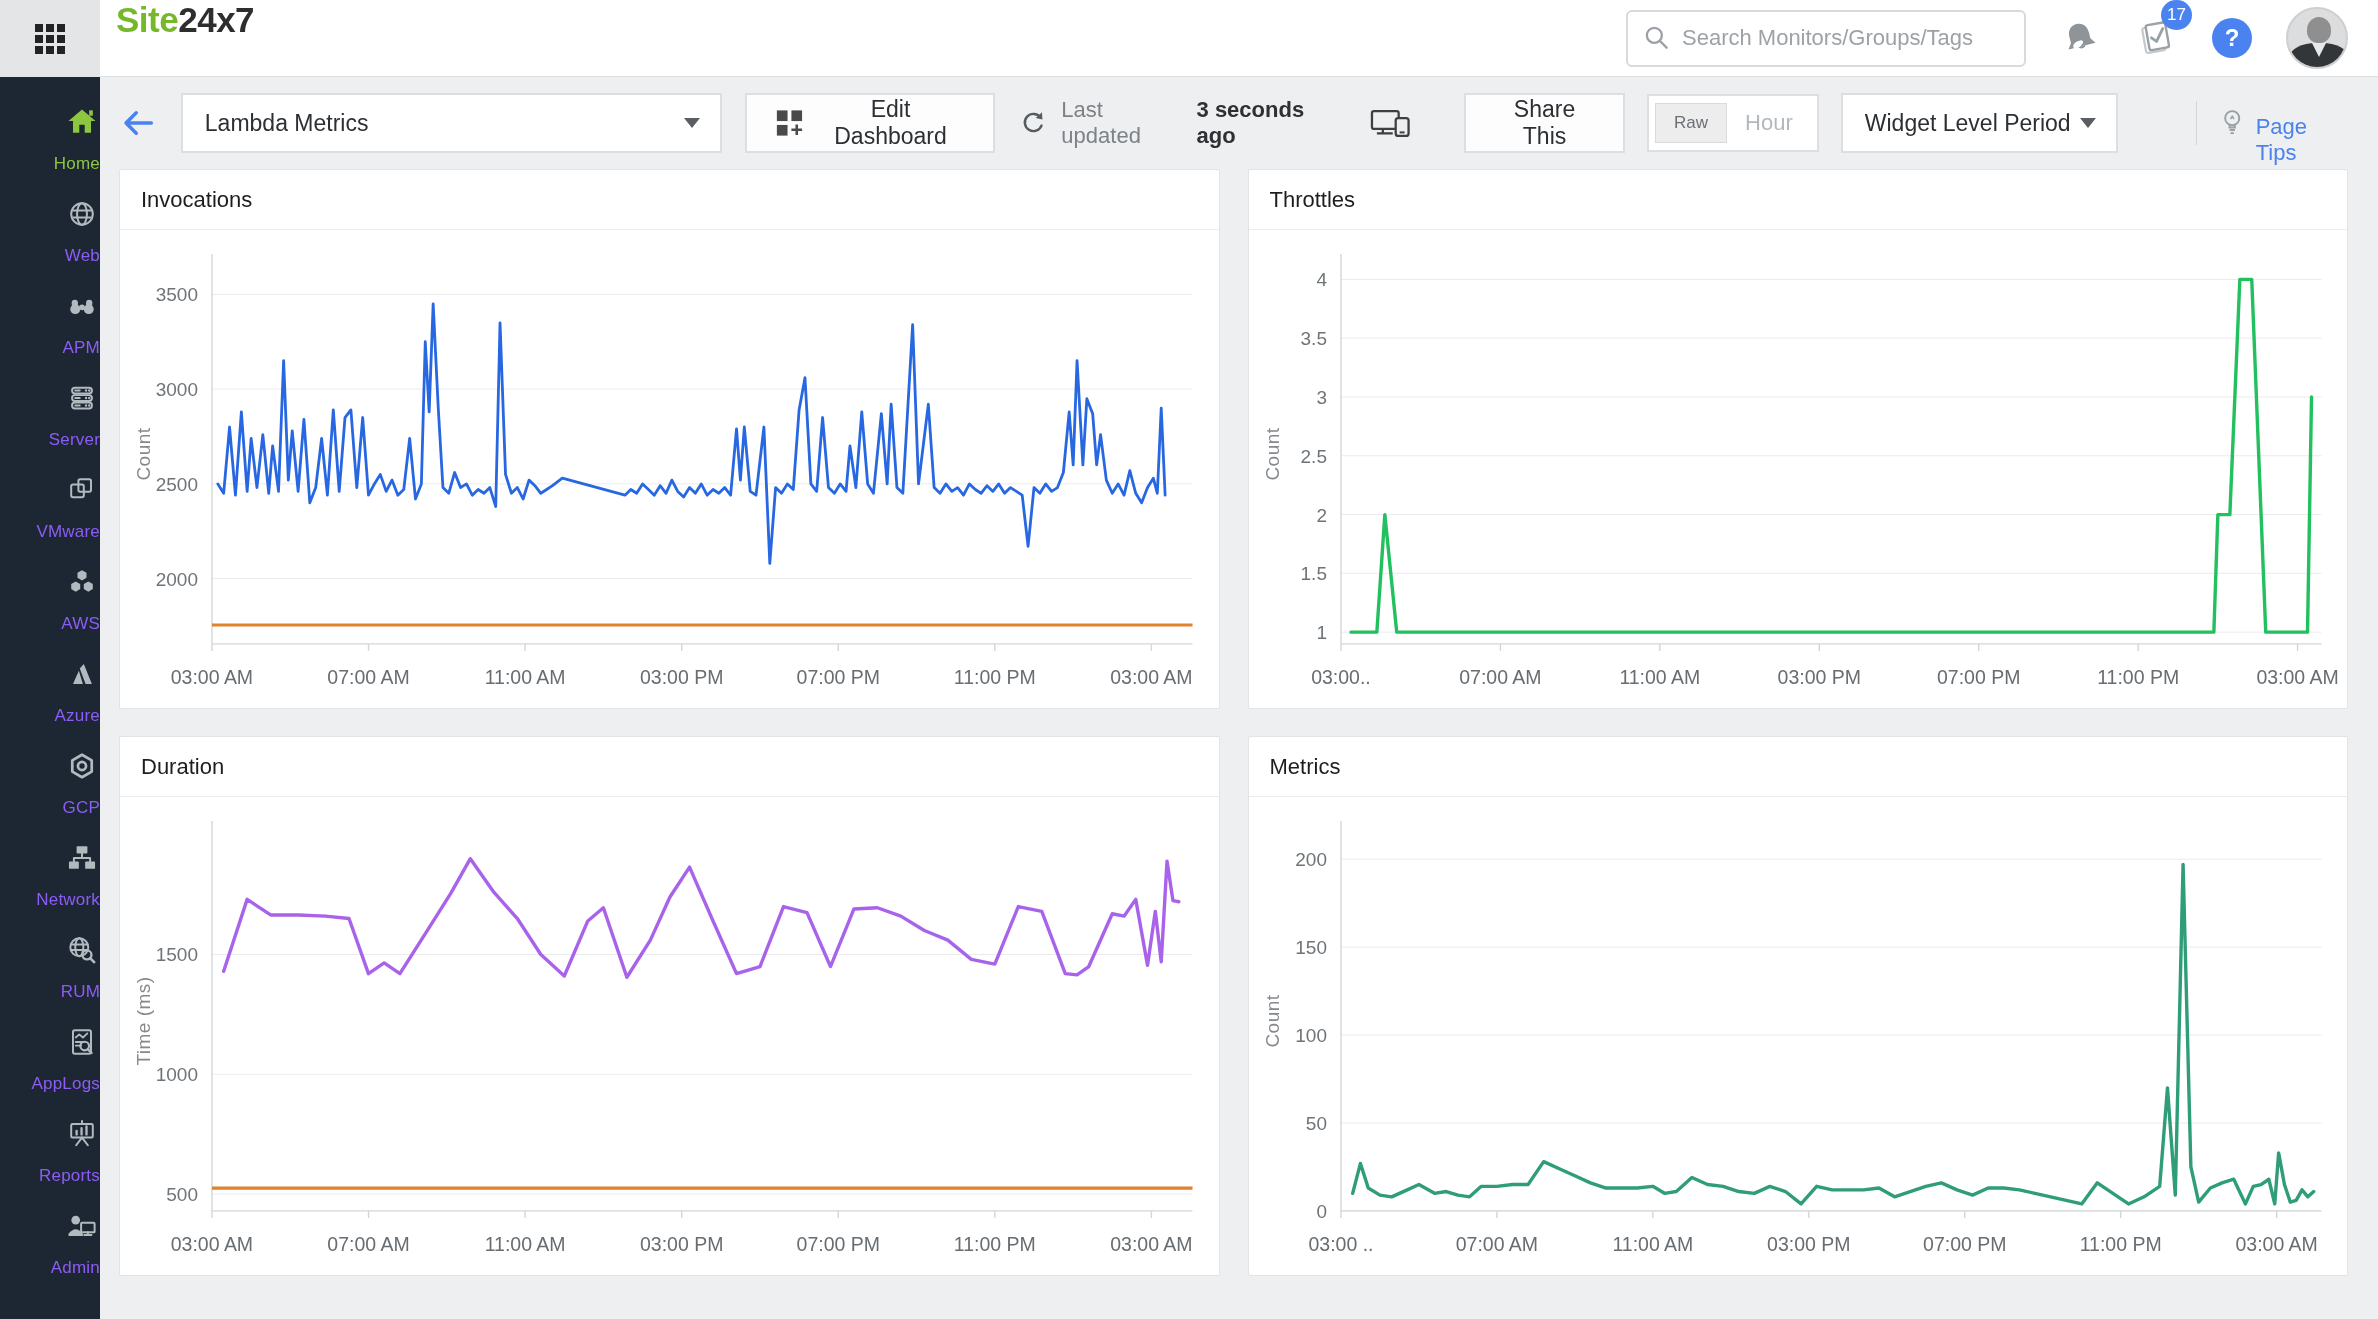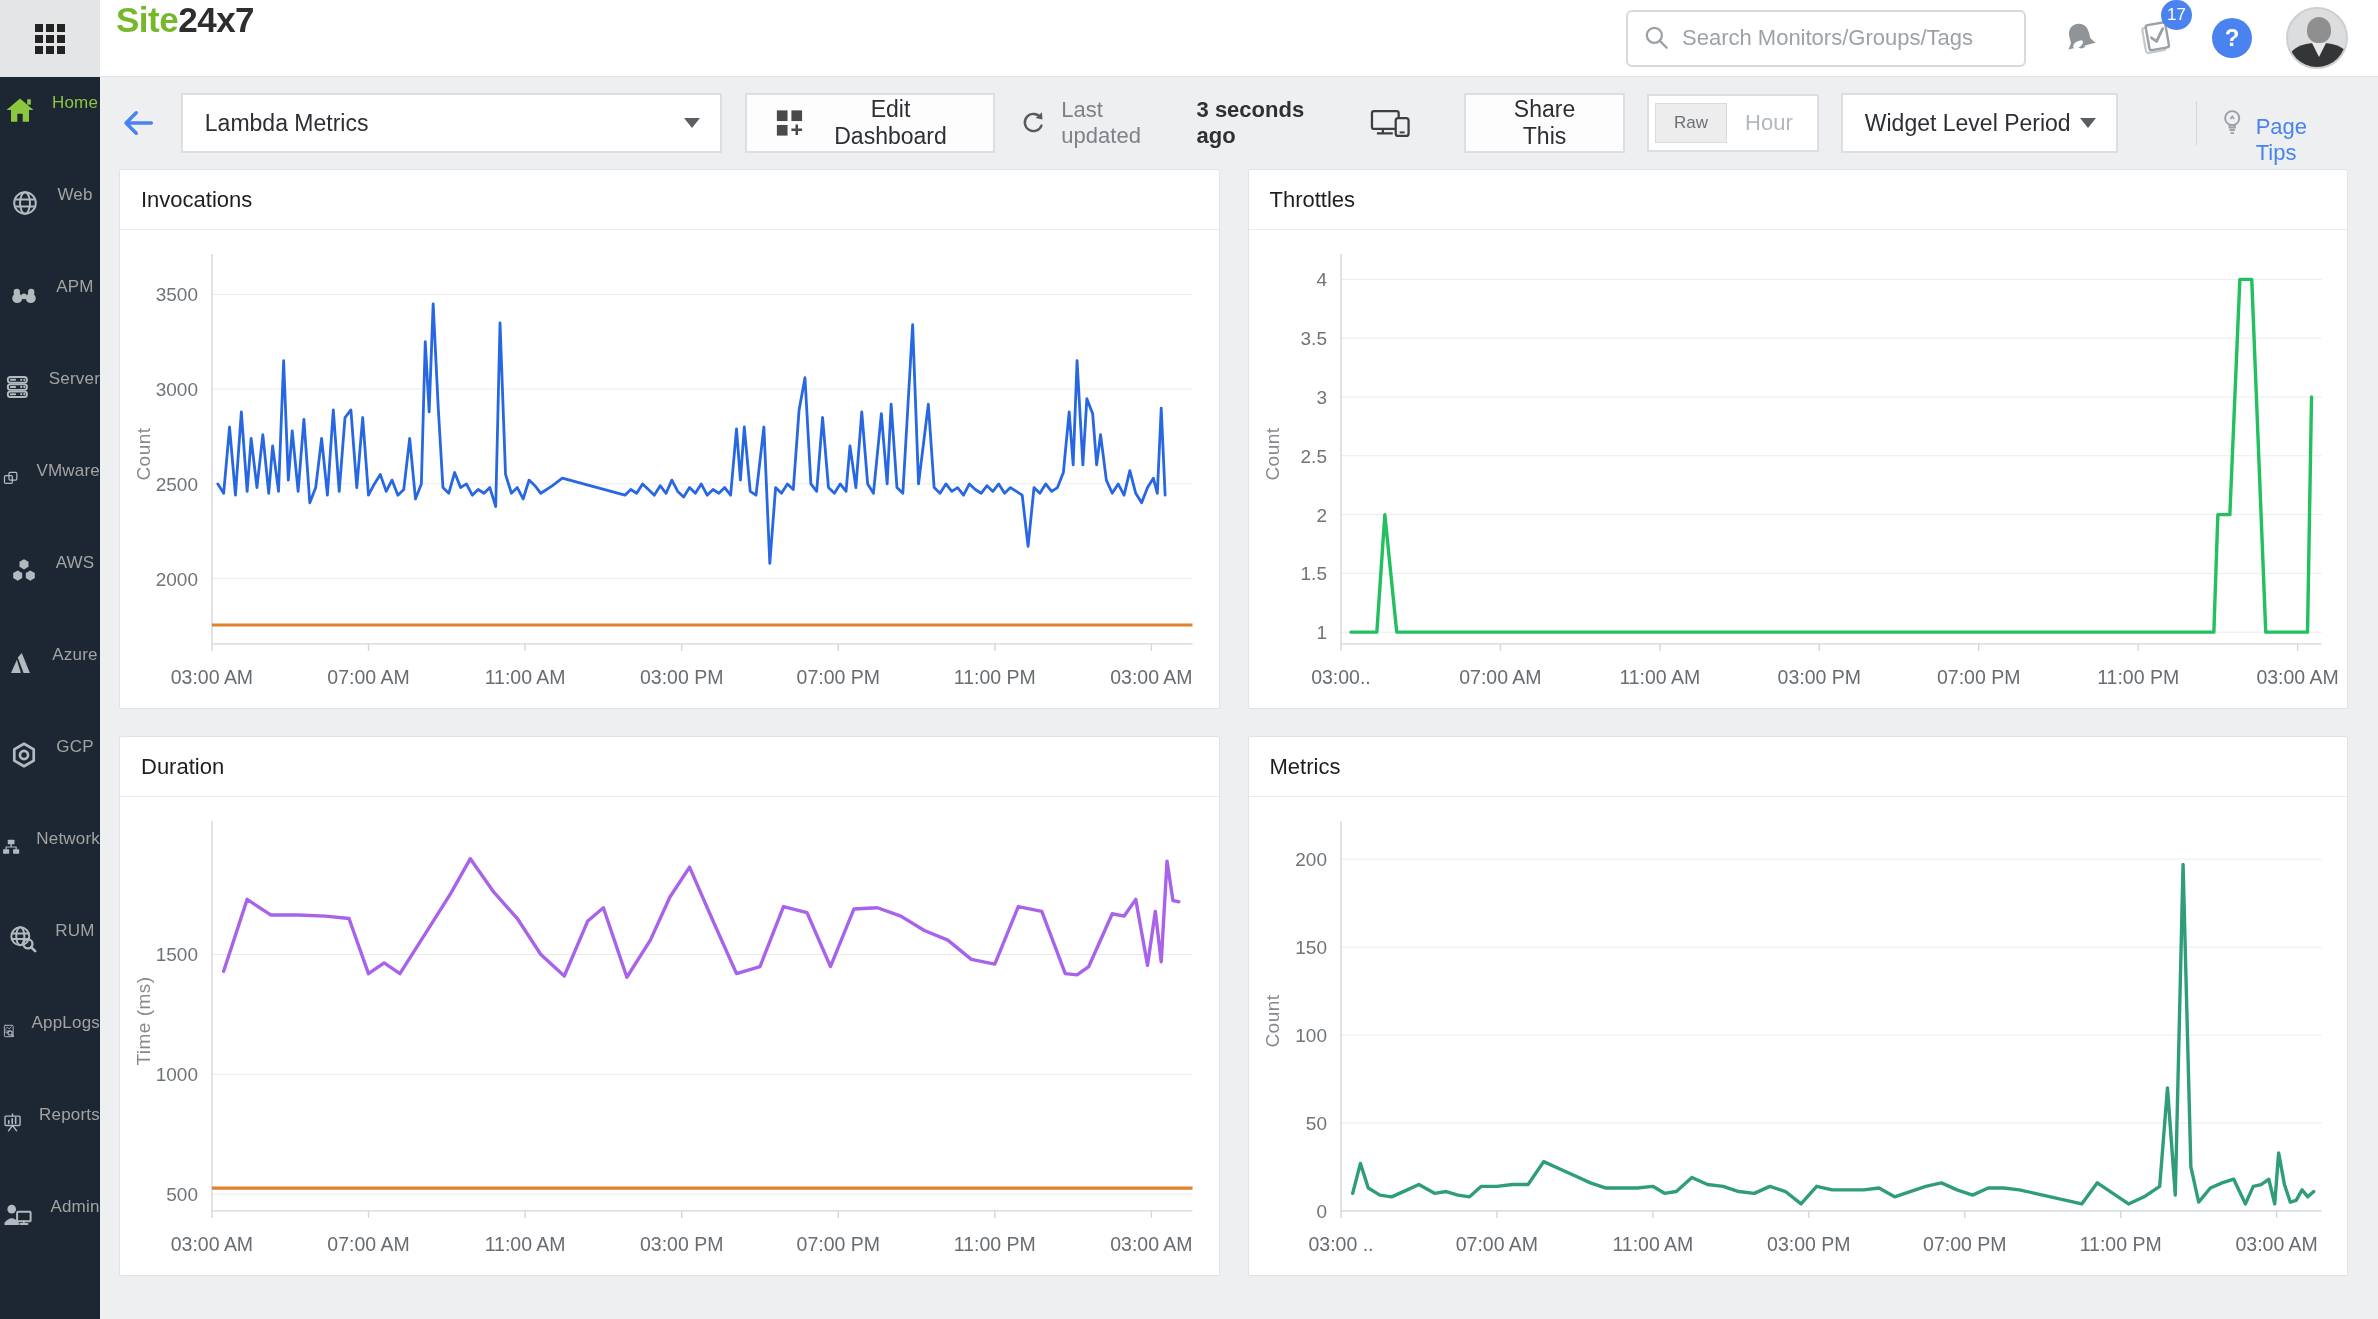--- a/index.html
+++ b/index.html
@@ -3,22 +3,22 @@
 <meta charset="utf-8">
 <style>
   * { margin:0; padding:0; box-sizing:border-box; }
   html,body { width:2378px; height:1319px; overflow:hidden;
     font-family:"Liberation Sans", sans-serif; background:#edeff1; }
 
   
   .rail { position:fixed; left:0; top:0; width:100px; height:1319px; background:#1d2733; z-index:40; }
   .rail-top { width:100px; height:77px; background:#e3e5e6; display:flex; align-items:center; justify-content:center; cursor:pointer; }
   .rail-items { padding-top:16px; display:flex; flex-direction:column; }
-  .rail-item { height:92px; display:flex; flex-direction:row; align-items:flex-start; justify-content:center; gap:14px; cursor:pointer; }
-  .rail-item .rlabel { font-size:17px; color:#a3a3a3; letter-spacing:.2px; }
+  .rail-item { height:92px; display:flex; flex-direction:column; align-items:flex-end; justify-content:center; gap:14px; cursor:pointer; }
+  .rail-item .rlabel { font-size:17px; color:#8b5cf6; letter-spacing:.2px; }
   .rail-item.active .rlabel { color:#8dc63f; }
   .ric { width:36px; height:36px; }
   .ric .st { stroke:#b2bac0; fill:none; stroke-width:2.2; stroke-linecap:round; stroke-linejoin:round; }
   .ric .fl { fill:#b2bac0; stroke:none; }
   .rail-item.active .fl { fill:#8dc63f; }
 
   
   .topbar { position:fixed; left:100px; top:0; width:2278px; height:77px; background:#ffffff;
     border-bottom:1px solid #dee1e3; display:flex; padding:0 30px 0 16px; z-index:30; }
   .logo { font-size:35px; font-weight:bold; letter-spacing:-0.5px; cursor:default; }

